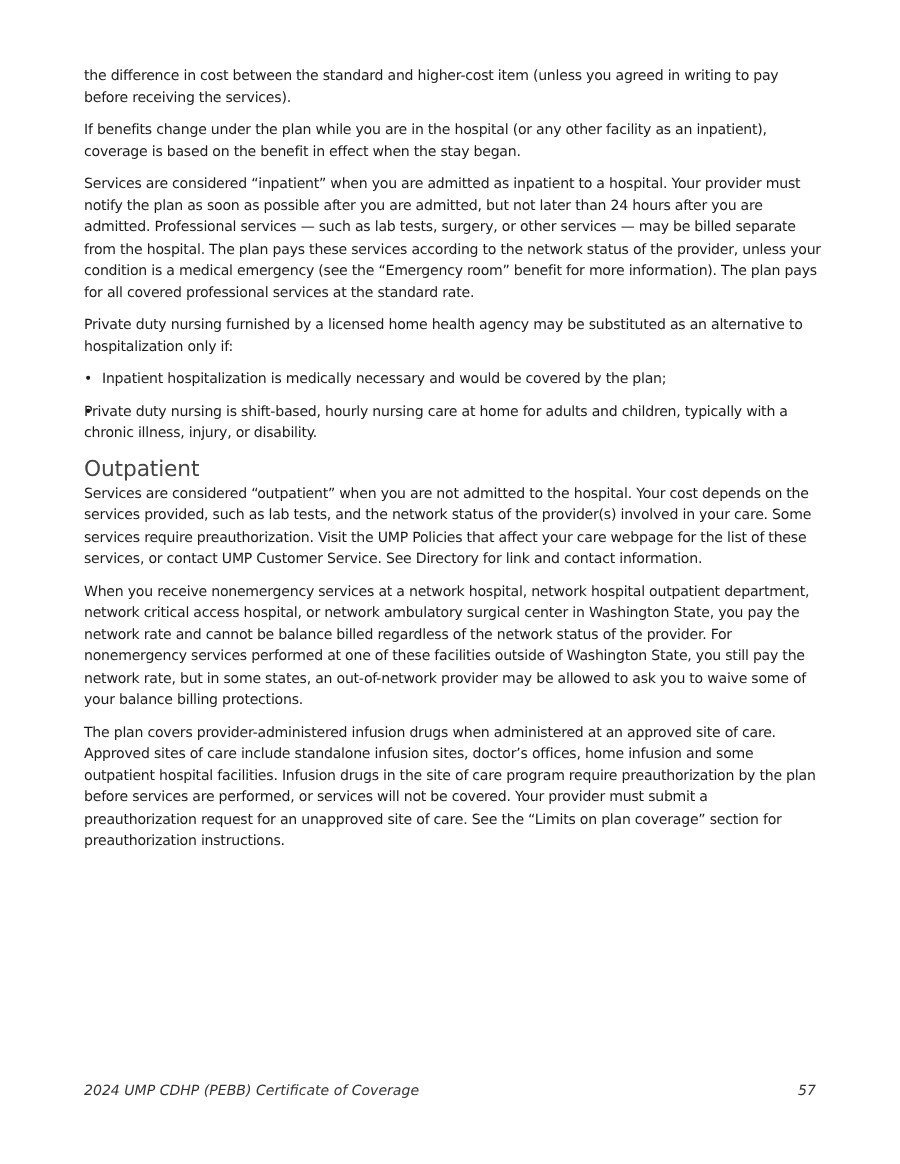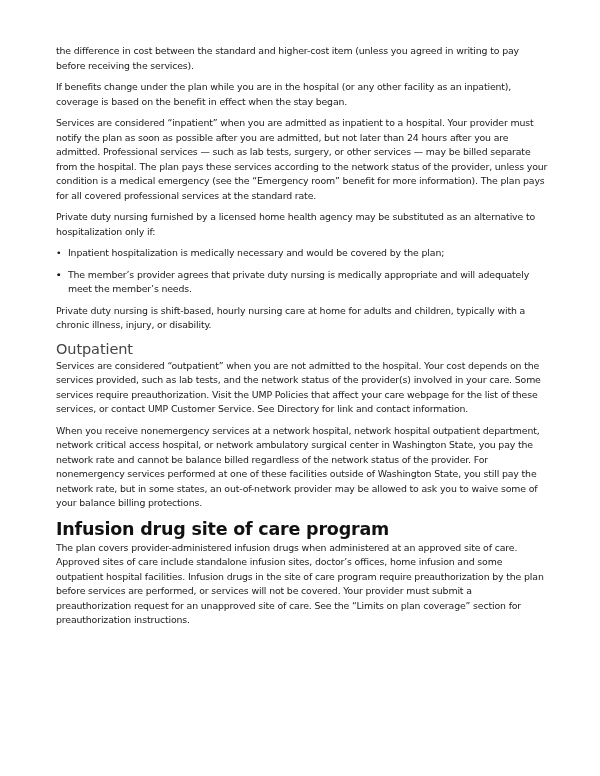--- a/index.html
+++ b/index.html
@@ -93,35 +93,37 @@
       <ul>
         <li>
           <span class="bullet">•</span>
           <span>Inpatient hospitalization is medically necessary and would be covered by the plan;</span>
         </li>
         <li>
           <span class="bullet">•</span>
         </li>
         <li>
           <span class="bullet">•</span>
-          <span>The member’s provider agrees that private duty nursing is medically appropriate and will adequately meet the member’s needs.</span>
         </li>
       </ul>
       <p>Private duty nursing is shift-based, hourly nursing care at home for adults and children, typically with a chronic illness, injury, or disability.</p>
     </section>
 
     <section>
       <h3>Outpatient</h3>
       <p>Services are considered “outpatient” when you are not admitted to the hospital. Your cost depends on the services provided, such as lab tests, and the network status of the provider(s) involved in your care. Some services require preauthorization. Visit the UMP Policies that affect your care webpage for the list of these services, or contact UMP Customer Service. See Directory for link and contact information.</p>
     </section>
 
     <section>
       <p>When you receive nonemergency services at a network hospital, network hospital outpatient department, network critical access hospital, or network ambulatory surgical center in Washington State, you pay the network rate and cannot be balance billed regardless of the network status of the provider. For nonemergency services performed at one of these facilities outside of Washington State, you still pay the network rate, but in some states, an out-of-network provider may be allowed to ask you to waive some of your balance billing protections.</p>
     </section>
 
     <section>
-      <h2>Infusion drug site of care program</h2>
       <p>The plan covers provider-administered infusion drugs when administered at an approved site of care. Approved sites of care include standalone infusion sites, doctor’s offices, home infusion and some outpatient hospital facilities. Infusion drugs in the site of care program require preauthorization by the plan before services are performed, or services will not be covered. Your provider must submit a preauthorization request for an unapproved site of care. See the “Limits on plan coverage” section for preauthorization instructions.</p>
     </section>
 
   </div>
 
+  <div class="footer">
+    <span>2024 UMP CDHP (PEBB) Certificate of Coverage</span>
+    <span>57</span>
+  </div>
 </div>
 
 </body></html>

